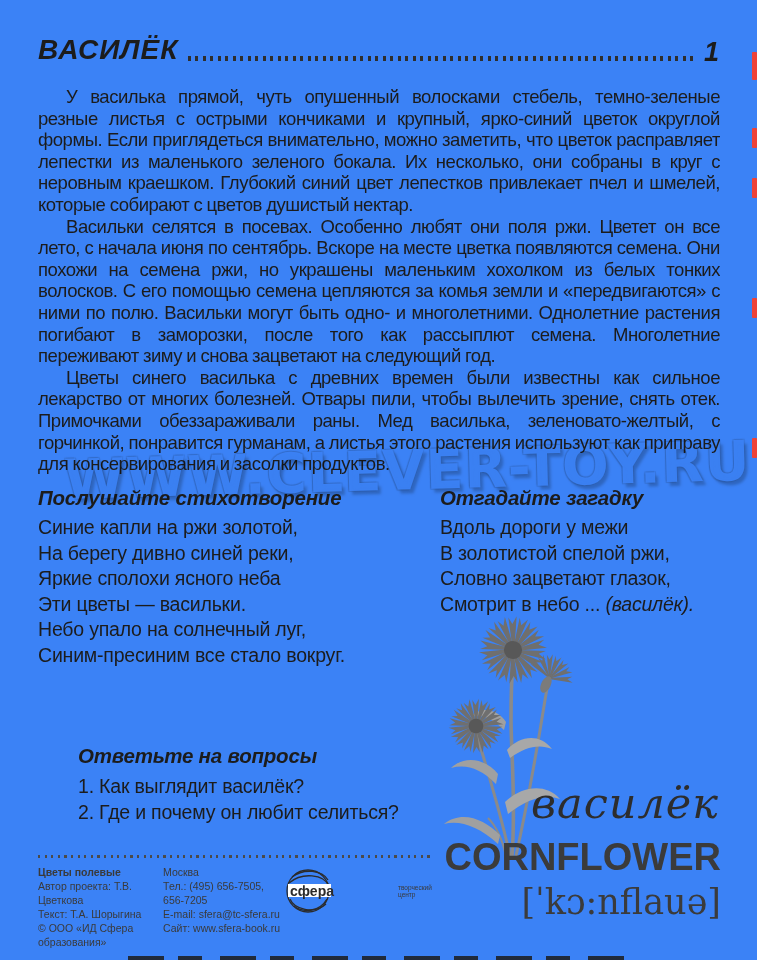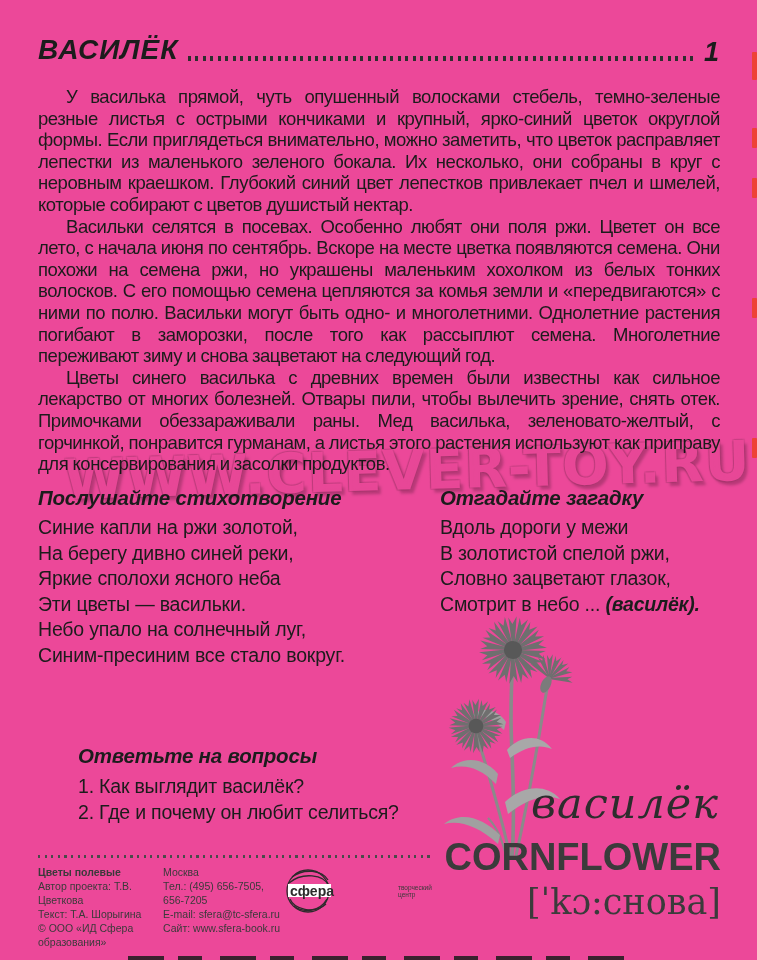--- a/index.html
+++ b/index.html
@@ -1,17 +1,17 @@
 <!DOCTYPE html>
 <html><head>
 <meta charset="utf-8">
 <style>
   html,body{margin:0;padding:0;background:#ffffff;}
   .page{
-    position:relative;width:757px;height:960px;background:#ec4899;overflow:hidden;
+    position:relative;width:757px;height:960px;background:#3b82f6;overflow:hidden;
     font-family:"Liberation Sans","DejaVu Sans",sans-serif;color:#1c1c1c;
   }
   
   .header{position:absolute;left:38px;right:38px;top:34px;display:flex;align-items:flex-end;}
   .title{font-size:28px;font-weight:bold;font-style:italic;letter-spacing:1px;white-space:nowrap;}
   .leader{flex:1;height:5px;margin:0 10px 5px 10px;
     background-image:repeating-linear-gradient(90deg,#2e2e2e 0 3px,transparent 3px 7.5px);}
   .pagenum{font-size:27px;font-weight:bold;font-style:italic;margin-bottom:-2px;}
   
   .watermark{
@@ -22,21 +22,21 @@
       1px -1px 1px rgba(185,185,185,0.38),-1px 1px 1px rgba(170,170,170,0.42);
   }
   
   .article{position:absolute;left:38px;top:86px;width:682px;height:398px;overflow:hidden;
     font-size:18.5px;line-height:21.6px;text-align:justify;letter-spacing:-0.45px;word-spacing:-0.5px;}
   .article p{margin:0;text-indent:28px;}
   
   .two-col{position:absolute;left:38px;top:486px;width:686px;display:grid;grid-template-columns:402px 1fr;}
   .block-heading{font-size:20.5px;font-weight:bold;font-style:italic;margin:0 0 5px 0;letter-spacing:-0.2px;}
   .vline{font-size:19.5px;line-height:25.5px;letter-spacing:-0.2px;}
-  .vline em{font-style:italic;font-weight:bold;}
+  .vline em{font-style:italic;}
   
   .questions{position:absolute;left:38px;top:744px;width:420px;margin-left:40px;}
   .questions .vline{line-height:26px;}
   
   .flower-figure{position:absolute;left:436px;top:598px;margin:0;}
   
   .name-ru{position:absolute;right:38px;top:778px;font-family:"DejaVu Serif",serif;font-style:italic;
     font-size:43px;color:#2d2d2d;letter-spacing:1px;}
   
   .name-en{position:absolute;right:36px;top:836px;font-size:38px;font-weight:bold;color:#3b3b3b;letter-spacing:0px;margin-left:44px;}
@@ -164,21 +164,21 @@
         <ellipse cx="0" cy="9" rx="6" ry="11" fill="#7b7b7b"></ellipse>
       </g>
       <g transform="translate(40,128) scale(1.05)">
           <use href="#head"></use>
         </g>
     </svg>
   </figure>
 
   <div class="name-ru">василёк</div>
   <div class="name-en">CORNFLOWER</div>
-  <div class="transcription">[ˈkɔ:снова]</div>
+  <div class="transcription">[ˈkɔ:nflauə]</div>
 
   <div class="footer">
     <div class="footer-sep"></div>
     <div class="footer-cols">
       <div class="fcol fcol1">
         <div class="fbold">Цветы полевые</div>
         <div>Автор проекта: Т.В. Цветкова</div>
         <div>Текст: Т.А. Шорыгина</div>
         <div>© ООО «ИД Сфера образования»</div>
       </div>

